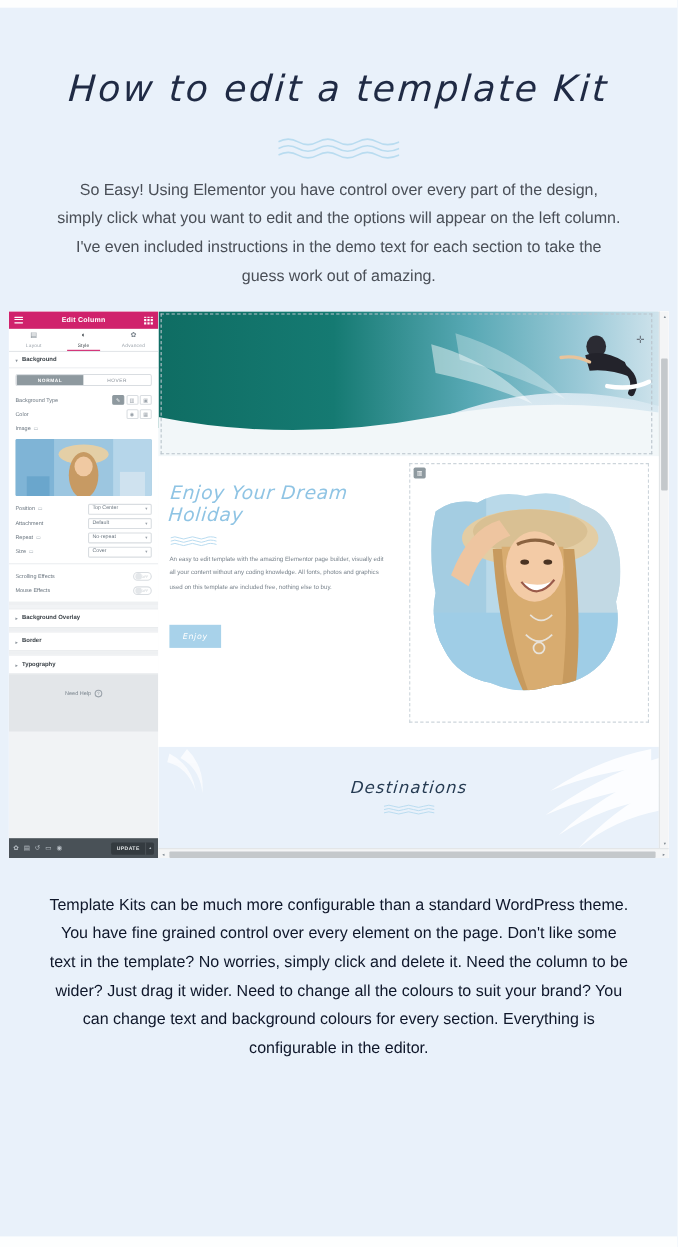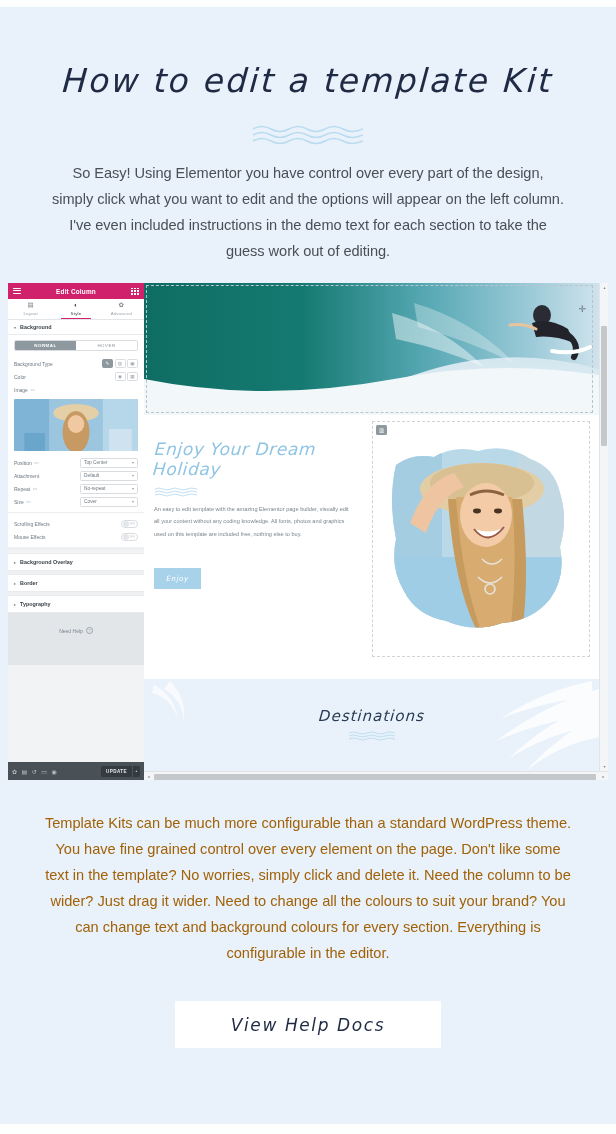--- a/index.html
+++ b/index.html
@@ -325,21 +325,21 @@
     position: absolute; top: 0; width: 9px; height: 9px;
     display: flex; align-items: center; justify-content: center;
     font-size: 4px; color: #7b858e;
   }
 
   
   .outro {
     position: absolute; left: 50%; transform: translateX(-50%);
     top: 810px; width: 530px;
     text-align: center;
-    font-size: 14.6px; line-height: 26px; color: #a16207;
+    font-size: 14.6px; line-height: 26px; color: #0f172a;
   }
 
   
   .cta {
     position: absolute; left: 50%; transform: translateX(-50%);
     top: 1001px; width: 266px; height: 47px;
     background: #ffffff;
     display: flex; align-items: center; justify-content: center;
     font-family: "DejaVu Sans", sans-serif; font-style: italic;
     font-size: 17px; color: #1f2a44; letter-spacing: 1.6px;
@@ -358,21 +358,21 @@
   </div>
 
   <div class="wave-divider">
     <svg viewBox="0 0 110 22" preserveAspectRatio="none">
       <path d="M0 5 Q 9 0 18 5 T 36 5 T 54 5 T 72 5 T 90 5 T 110 5" fill="none" stroke="#b9dcf0" stroke-width="1.5"></path>
       <path d="M0 11 Q 9 6 18 11 T 36 11 T 54 11 T 72 11 T 90 11 T 110 11" fill="none" stroke="#b9dcf0" stroke-width="1.5"></path>
       <path d="M0 17 Q 9 12 18 17 T 36 17 T 54 17 T 72 17 T 90 17 T 110 17" fill="none" stroke="#b9dcf0" stroke-width="1.5"></path>
     </svg>
   </div>
 
-  <div class="intro">So Easy! Using Elementor you have control over every part of the design, simply click what you want to edit and the options will appear on the left column.  I've even included instructions in the demo text for each section to take the guess work out of editing.</div>
+  <div class="intro">So Easy! Using Elementor you have control over every part of the design, simply click what you want to edit and the options will appear on the left column.  I've even included instructions in the demo text for each section to take the guess work out of amazing.</div>
 
   <div class="editor-shot">
 
     <div class="el-panel">
 
       <div class="el-header">
         <div class="el-ico-burger">
             <i></i>
             <i></i>
             <i></i>
@@ -667,16 +667,15 @@
 
     <div class="sb-h">
       <div class="sb-h-arrow" style="left:0">◂</div>
       <div class="sb-h-thumb"></div>
       <div class="sb-h-arrow" style="right:0">▸</div>
     </div>
   </div>
 
   <div class="outro">Template Kits can be much more configurable than a standard WordPress theme. You have fine grained control over every element on the page. Don't like some text in the template? No worries, simply click and  delete it. Need the column to be wider? Just drag it wider. Need to change all the colours to suit your brand? You can change text and background colours for every section. Everything is configurable in the editor.</div>
 
-  <div class="cta">View Help Docs</div>
 
   <div class="edge-strip bottom"></div>
 </div>
 
 </body></html>

